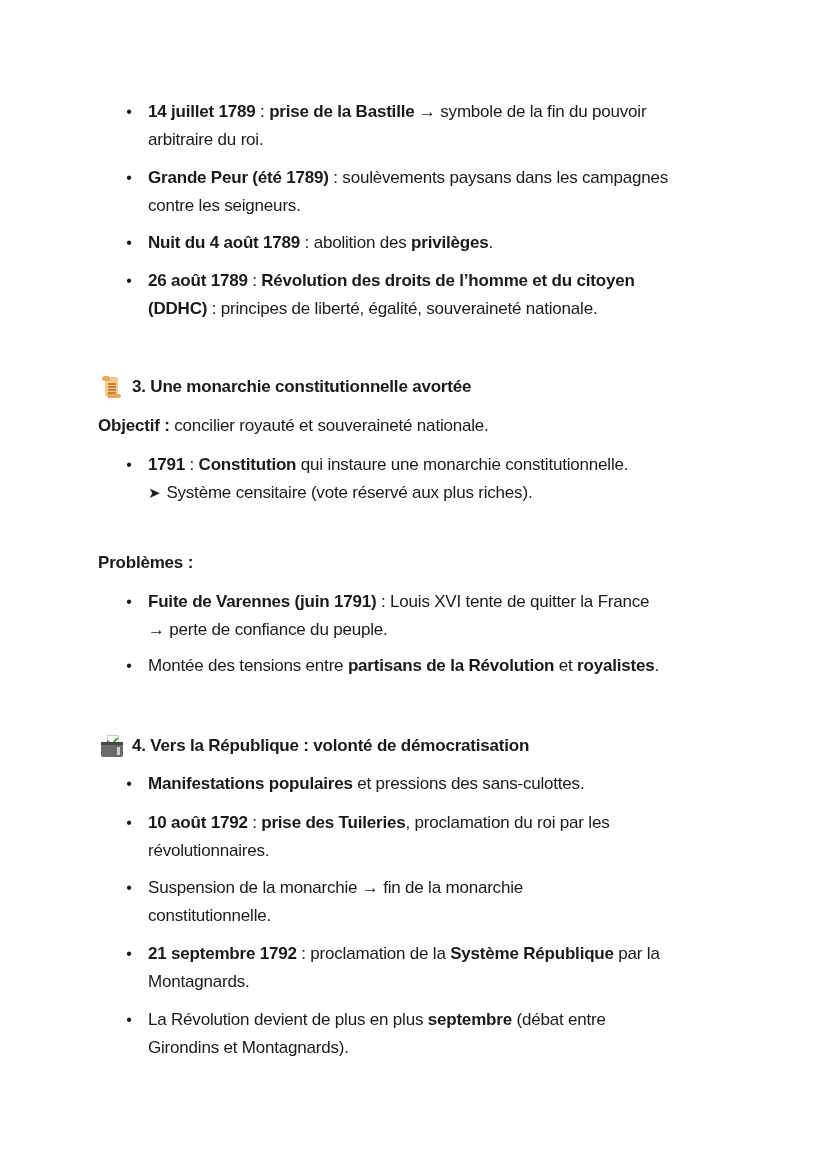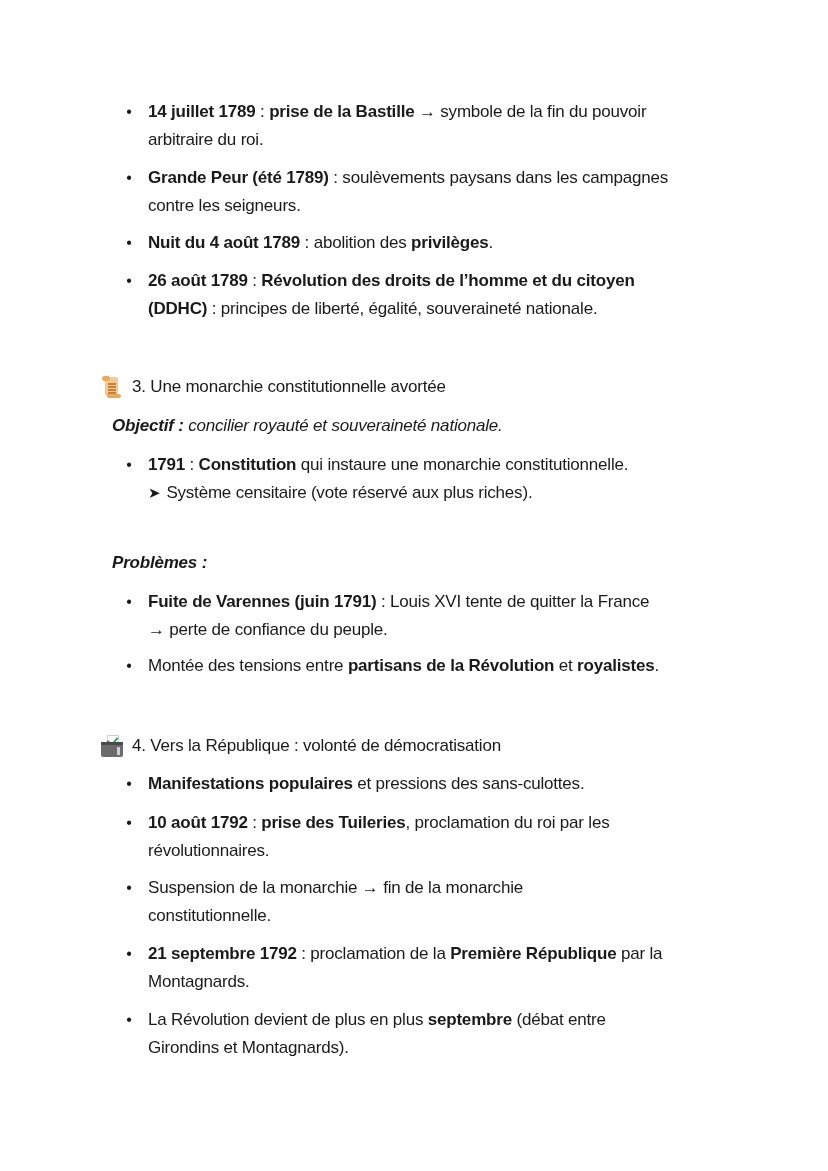--- a/index.html
+++ b/index.html
@@ -41,31 +41,30 @@
     .sub {
       display: block;
     }
     .arrowhead {
       display: inline-block;
       margin-right: 6px;
       font-size: 15px;
     }
     .para {
       position: absolute;
-      left: 112px;
+      left: 98px;
       width: 660px;
       line-height: 28px;
       letter-spacing: -0.2px;
-      font-style: italic;
     }
     .heading {
       position: absolute;
       left: 100px;
       line-height: 30px;
-      font-weight: normal;
+      font-weight: bold;
       letter-spacing: -0.2px;
       display: flex;
       align-items: center;
     }
     .heading .icon {
       width: 24px;
       height: 24px;
       margin-right: 8px;
       display: inline-block;
       position: relative;
@@ -198,21 +197,21 @@
   </div>
 
   <div class="item" style="top:874px;">
     <span class="bullet">•</span>
     <span>Suspension de la monarchie → fin de la monarchie</span><br>
     <span>constitutionnelle.</span>
   </div>
 
   <div class="item" style="top:940px;">
     <span class="bullet">•</span>
-    <b>21 septembre 1792</b><span> : proclamation de la </span><b>Première République</b><span> par la</span><br>
+    <b>21 septembre 1792</b><span> : proclamation de la </span><b>Système République</b><span> par la</span><br>
     <span>Montagnards.</span>
   </div>
 
   <div class="item" style="top:1006px;">
     <span class="bullet">•</span>
     <span>La Révolution devient de plus en plus </span><b>septembre</b><span> (débat entre</span><br>
     <span>Girondins et Montagnards).</span>
   </div>
 
 </div>

